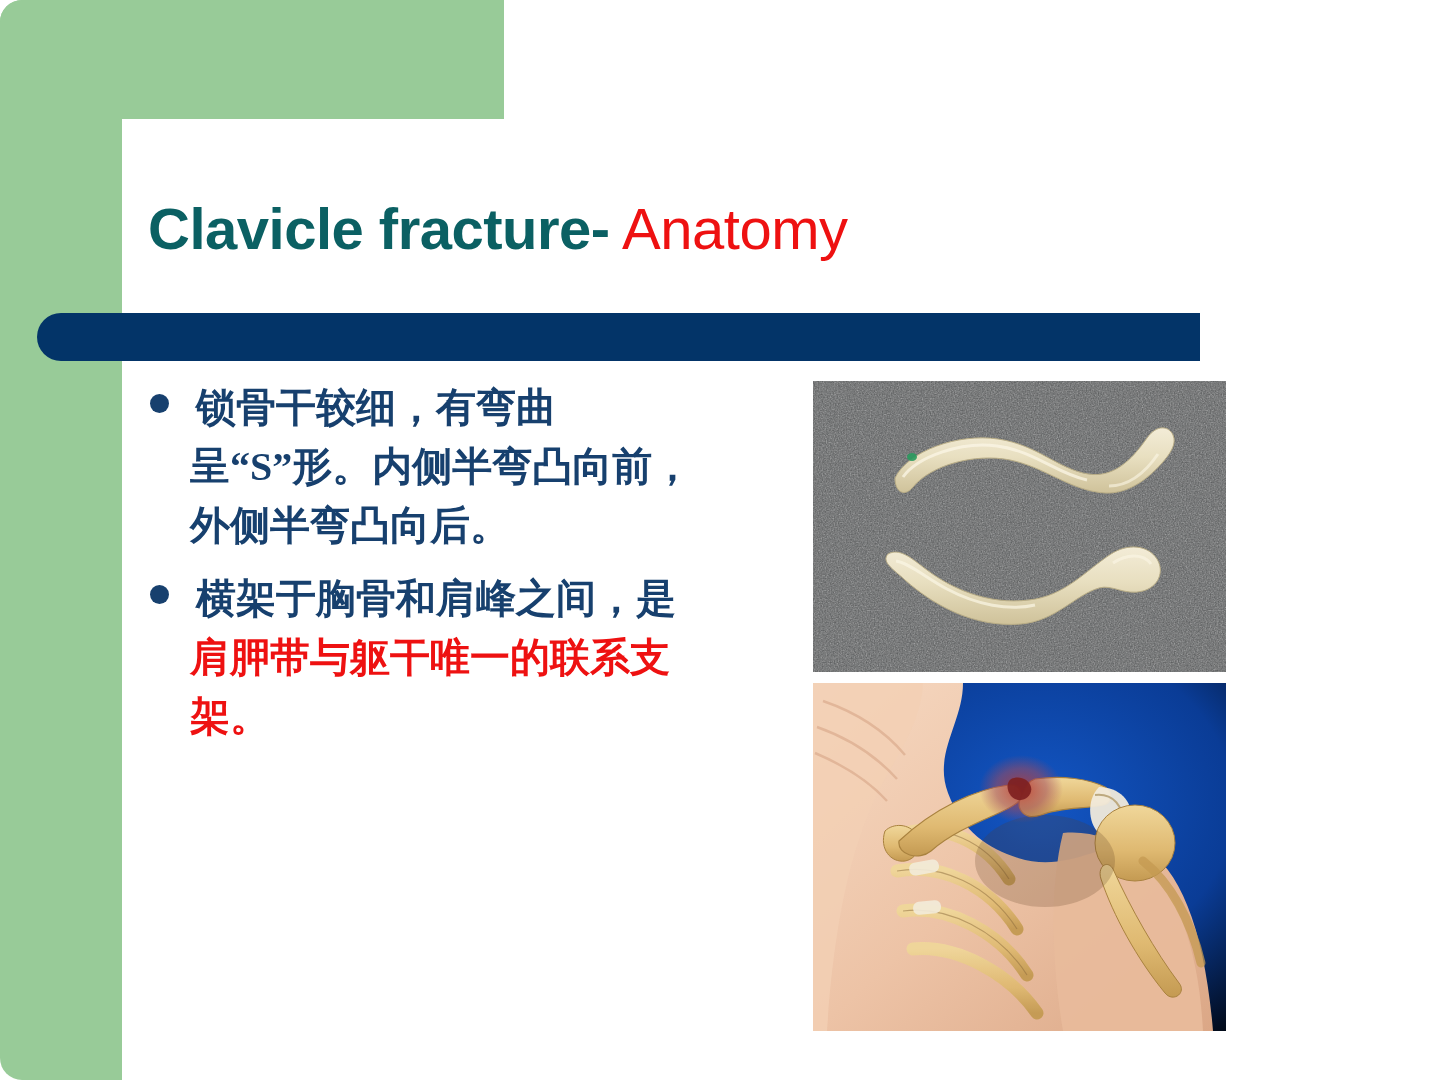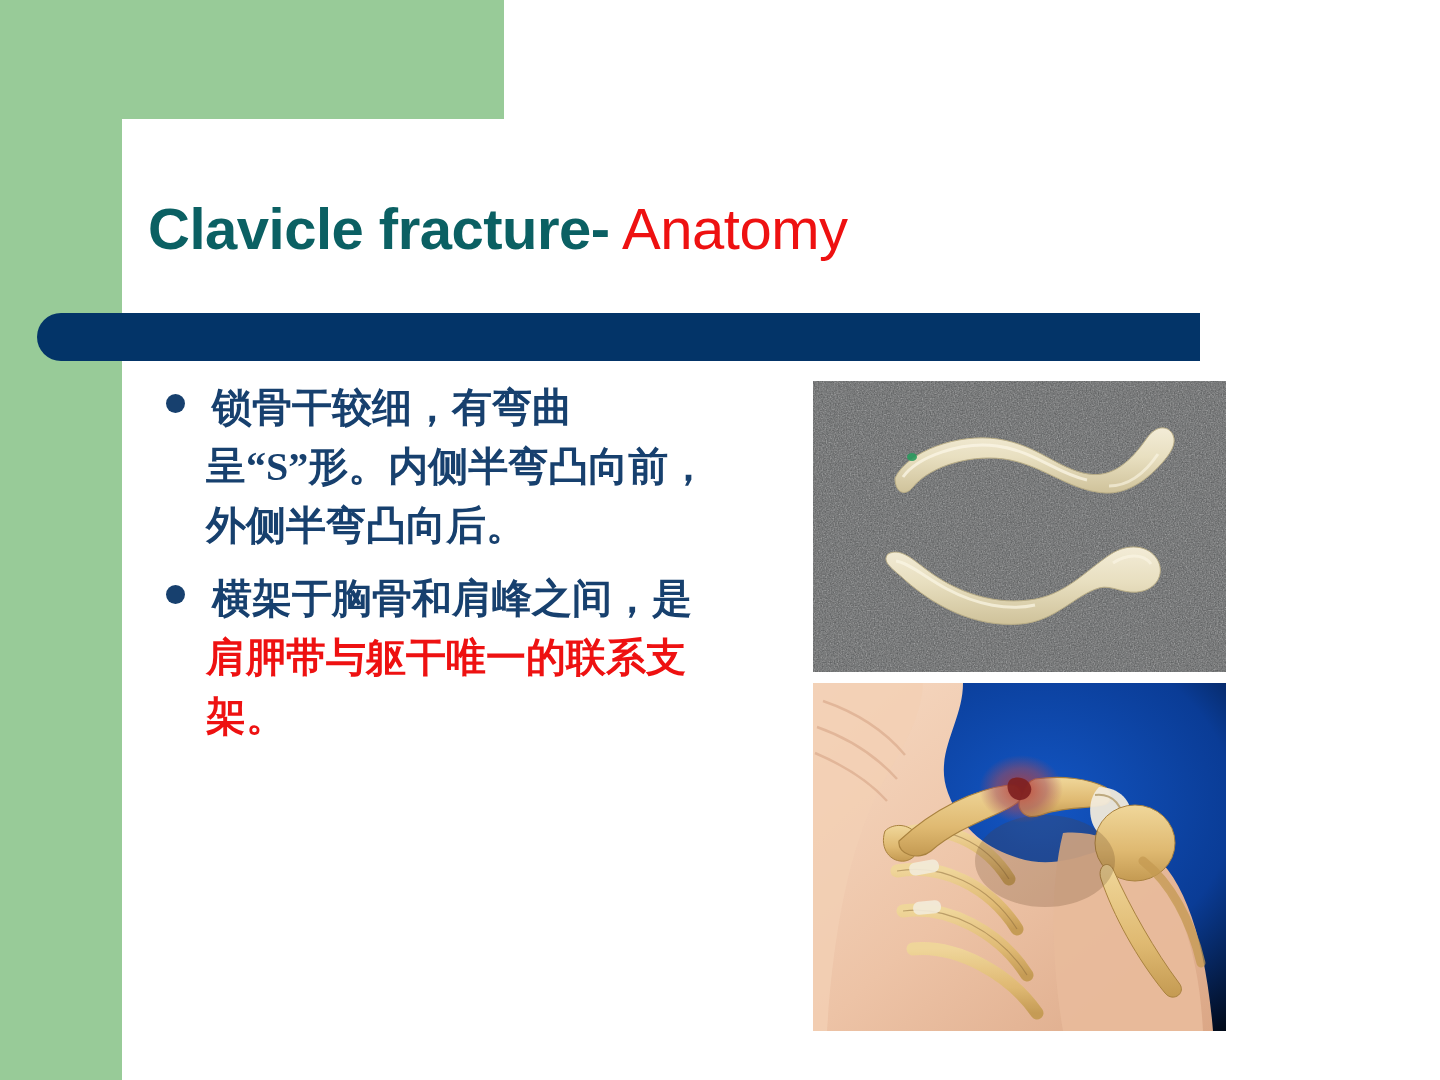--- a/index.html
+++ b/index.html
@@ -9,20 +9,21 @@
   }
   body {
     font-family: "Liberation Sans", "DejaVu Sans", sans-serif;
   }
   #slide {
     position: relative;
     width: 1440px;
     height: 1080px;
     overflow: hidden;
     background: #ffffff;
+    border-radius: 22px;
   }
 
   
   .green-sidebar {
     position: absolute;
     left: 0;
     top: 0;
     width: 122px;
     height: 1080px;
     background: #98cb98;
@@ -70,21 +71,21 @@
     font-weight: bold;
   }
   .title-accent {
     color: #ee1111;
     font-weight: normal;
   }
 
   
   .bullets {
     position: absolute;
-    left: 166px;
+    left: 150px;
     top: 378px;
     width: 560px;
   }
   .bullet-row {
     display: flex;
     align-items: flex-start;
     margin-bottom: 14px;
   }
   .bullet-dot {
     flex: 0 0 auto;

